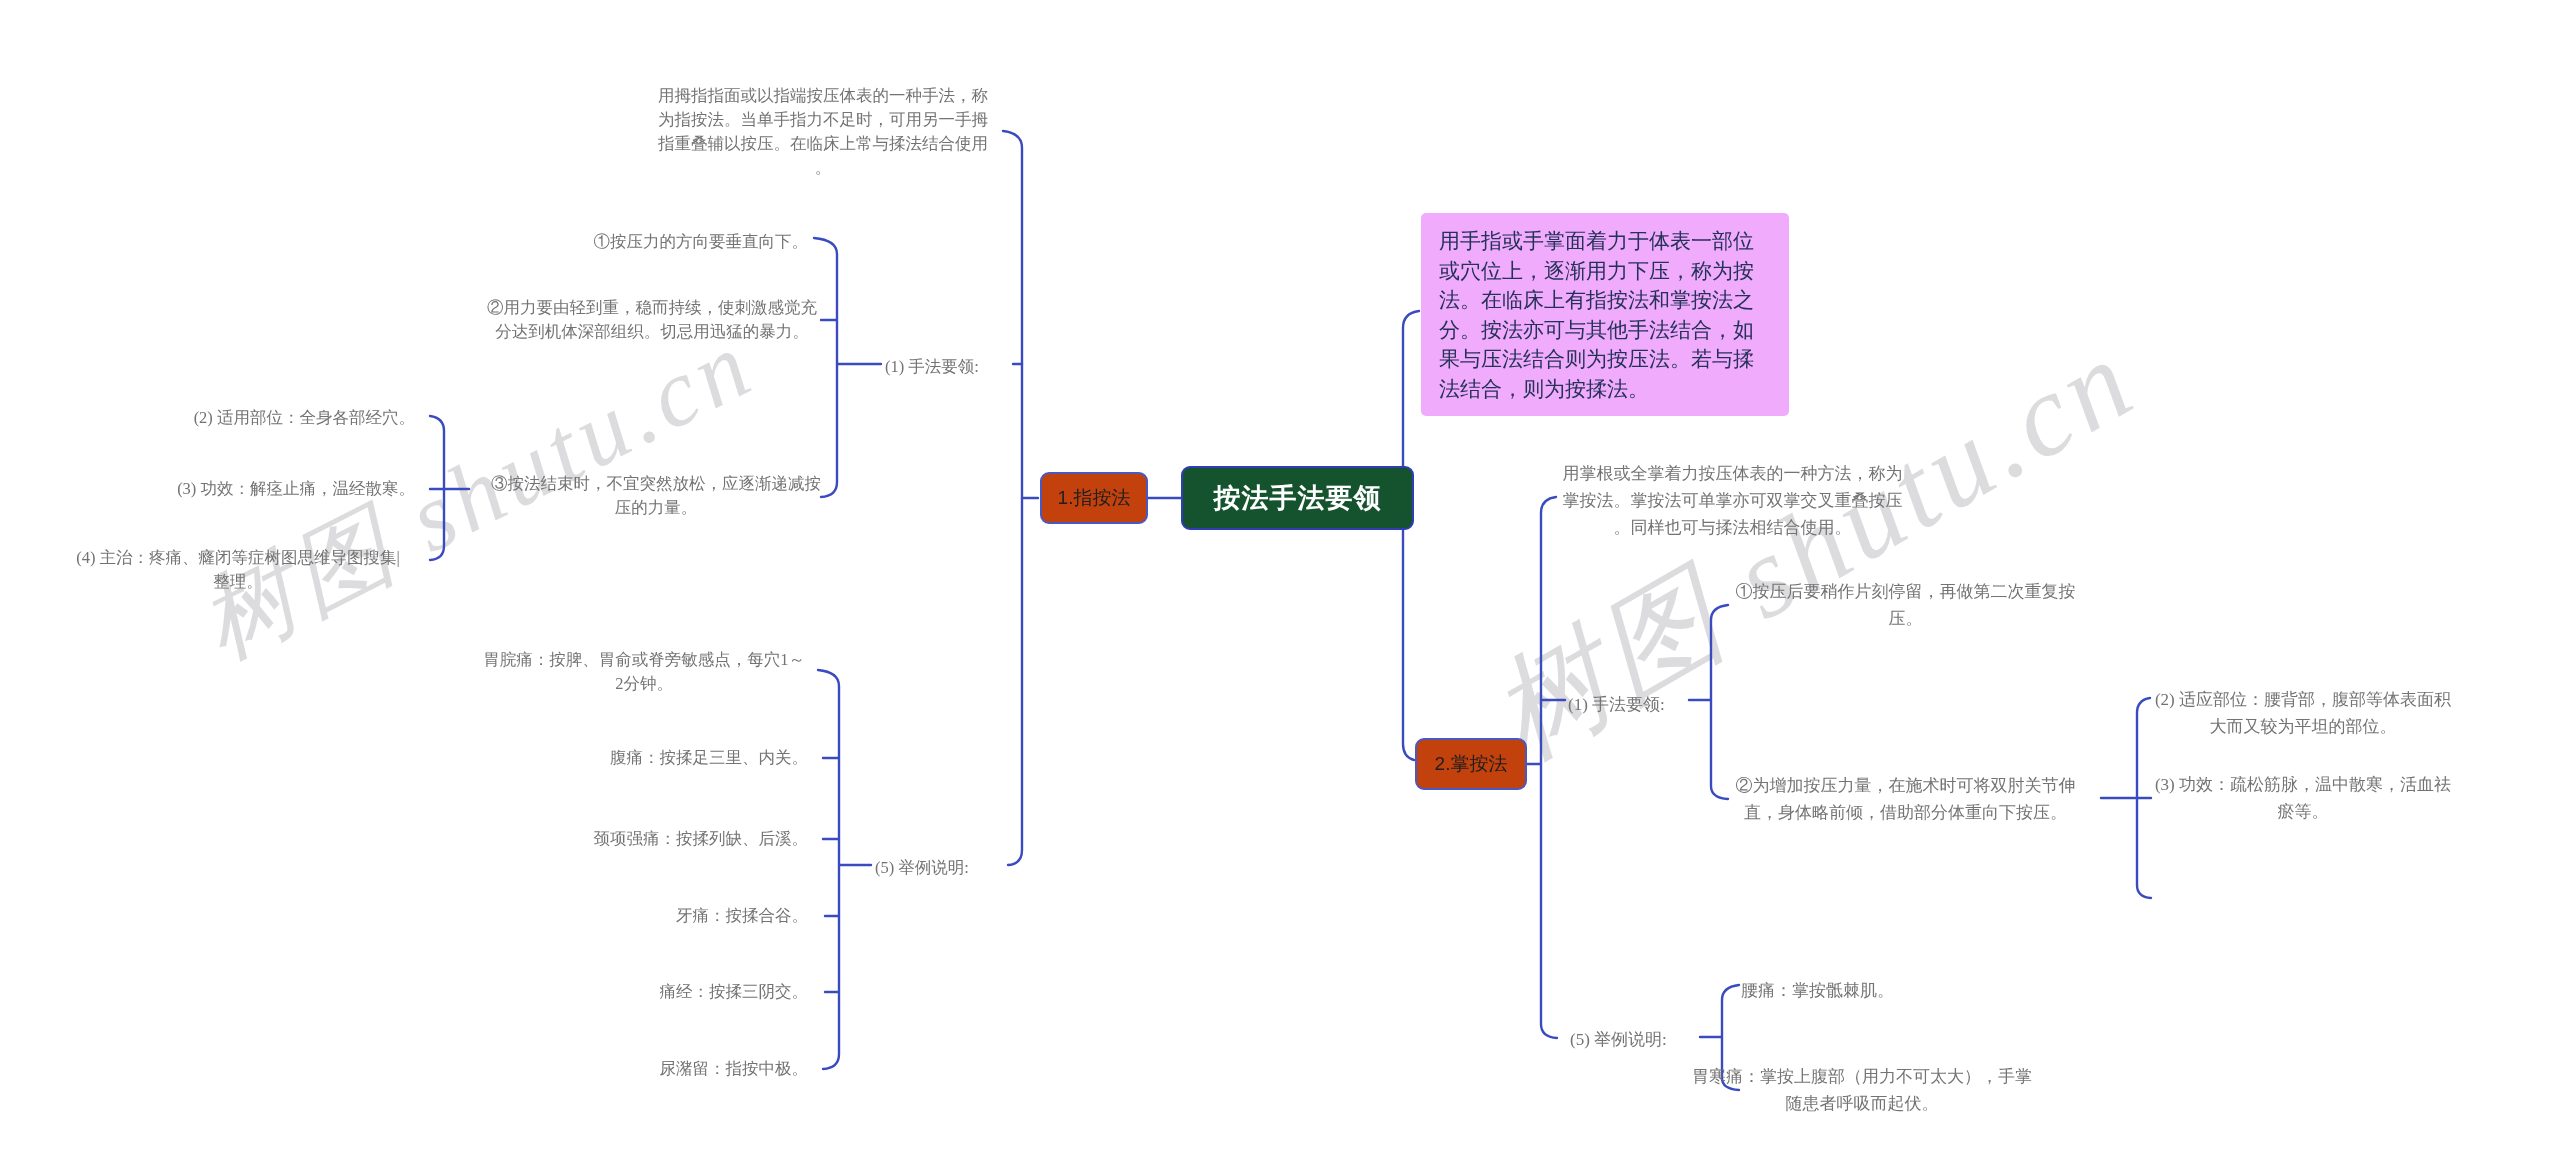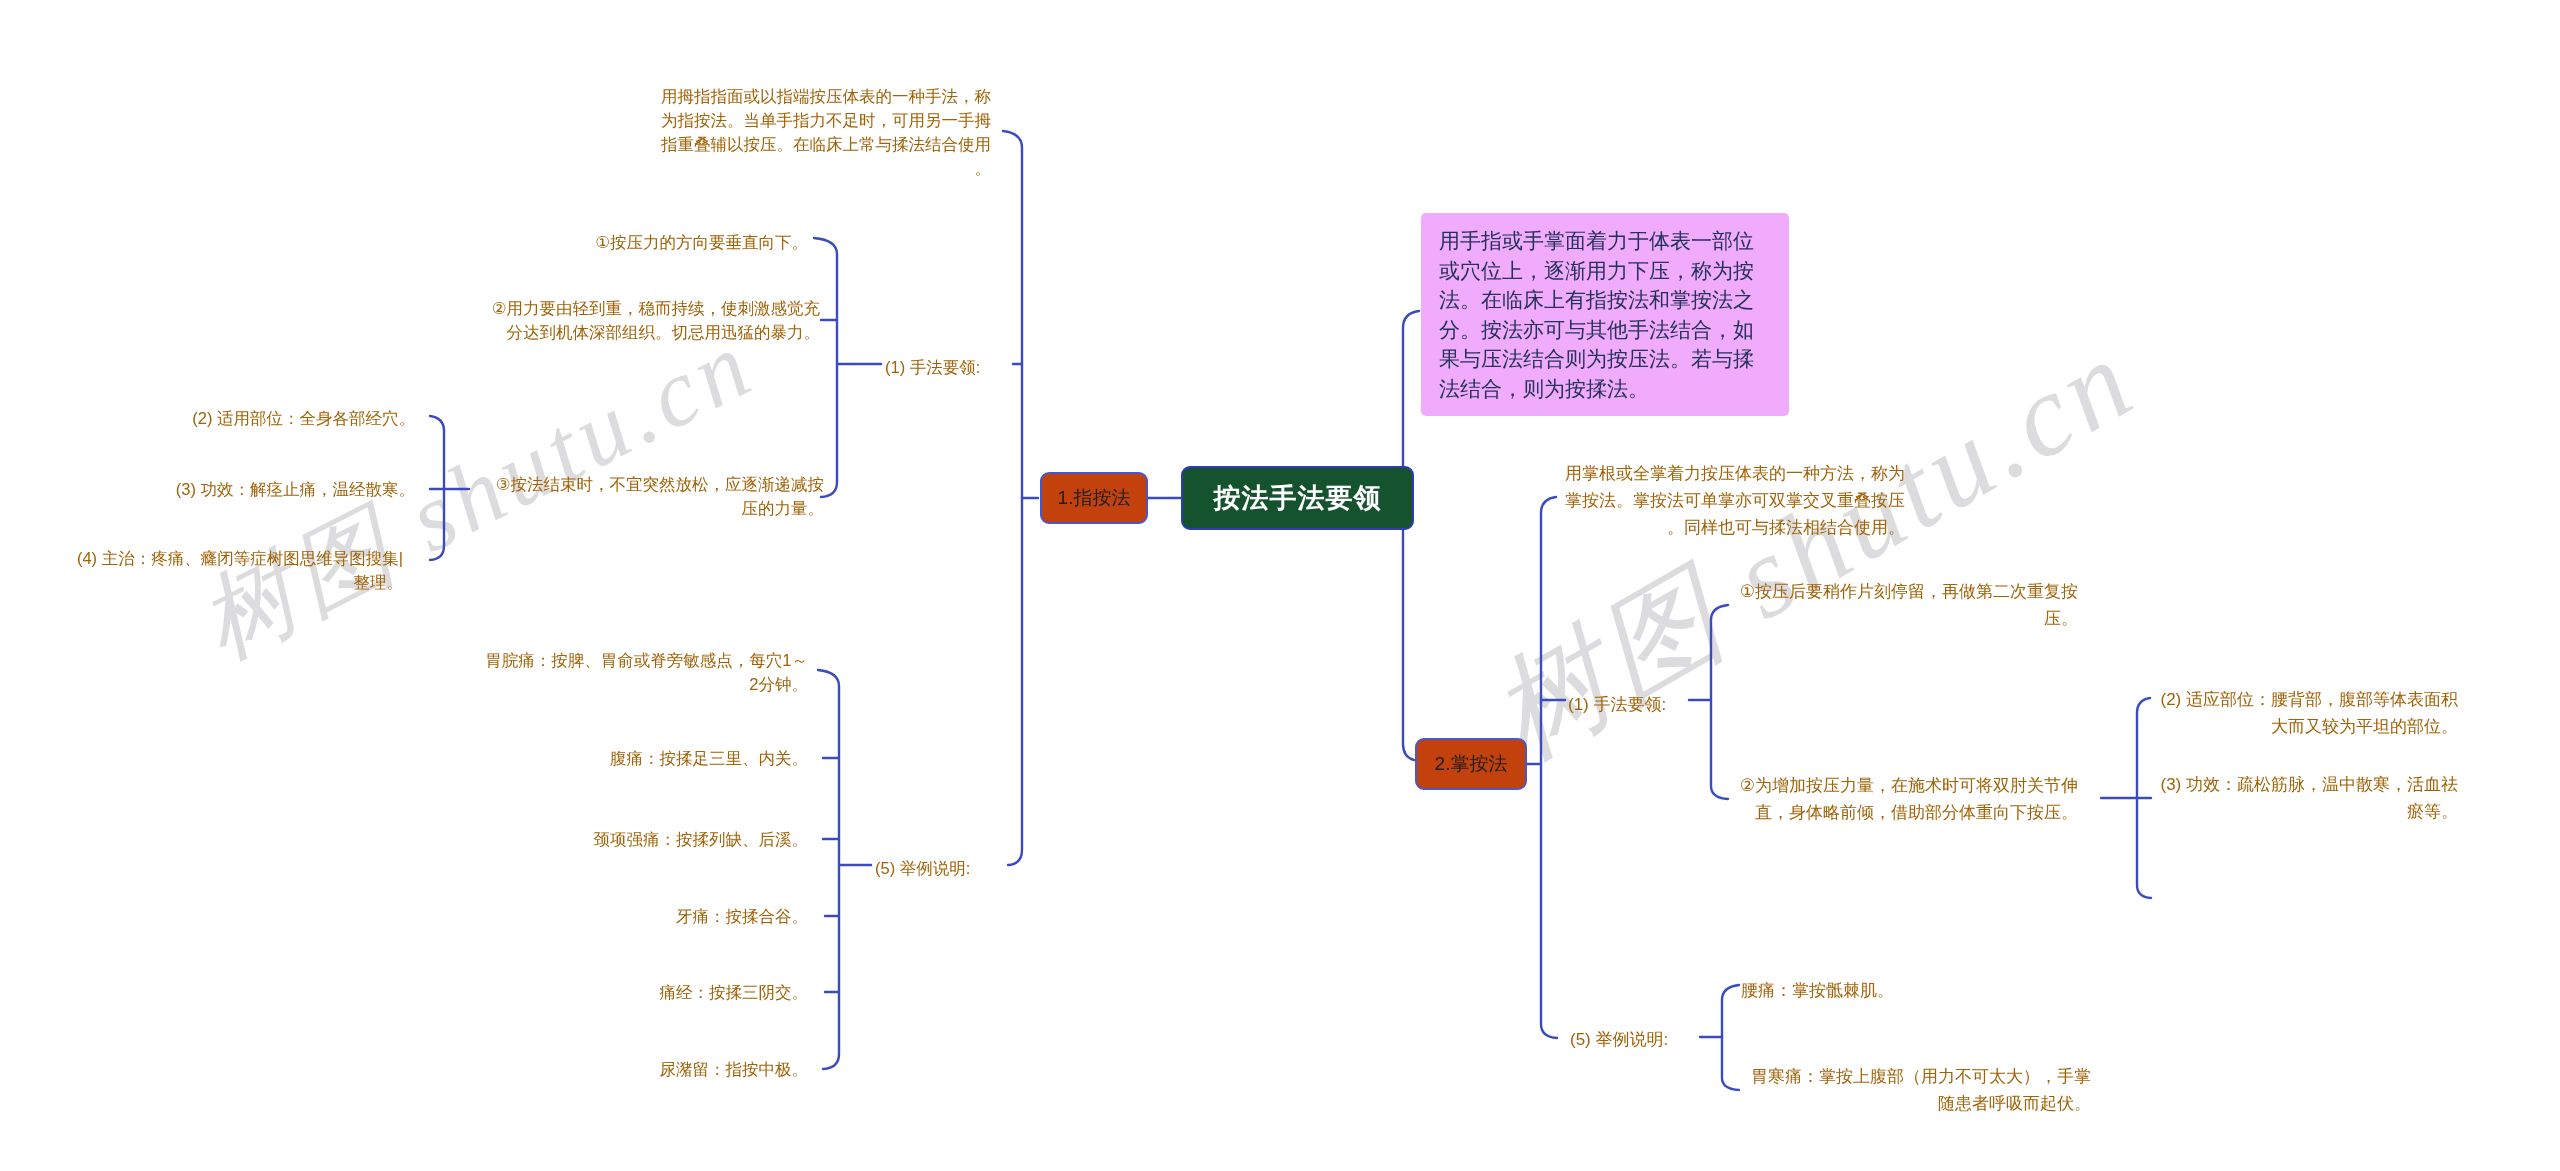--- a/index.html
+++ b/index.html
@@ -12,22 +12,22 @@
     position:absolute;color:rgba(140,140,148,0.30);
     font-family:"Liberation Serif","DejaVu Serif",serif;font-style:italic;
     white-space:nowrap;pointer-events:none;z-index:1;letter-spacing:6px;
   }
   .wm-left{left:175px;top:430px;font-size:96px;transform:rotate(-27deg);}
   .wm-right{left:1455px;top:470px;font-size:116px;transform:rotate(-30deg);}
   
   #wires{position:absolute;left:0;top:0;z-index:2;}
   
   .txt{
-    position:absolute;z-index:3;color:#a16207;text-align:right;
-    line-break:anywhere;word-break:break-all;
+    position:absolute;z-index:3;color:#737373;text-align:center;
+    line-break:anywhere;word-break:break-all;font-family:Liberation Serif, serif;
   }
   .l{font-size:16.5px;line-height:24px;}     
   .r{font-size:17px;line-height:27px;}       
   .one{white-space:nowrap;}
   
   .node{
     position:absolute;z-index:4;display:flex;align-items:center;justify-content:center;
     box-sizing:border-box;border-radius:9px;
   }
   .central{
@@ -109,15 +109,15 @@
 
   <div class="txt r one" style="left:1568px;top:691px;">(1) 手法要领:</div>
   <div class="txt r" style="left:1733px;top:578px;width:345px;">①按压后要稍作片刻停留，再做第二次重复按压。</div>
   <div class="txt r" style="left:1733px;top:772px;width:345px;">②为增加按压力量，在施术时可将双肘关节伸直，身体略前倾，借助部分体重向下按压。</div>
 
   <div class="txt r" style="left:2148px;top:686px;width:310px;">(2) 适应部位：腰背部，腹部等体表面积大而又较为平坦的部位。</div>
   <div class="txt r" style="left:2148px;top:771px;width:310px;">(3) 功效：疏松筋脉，温中散寒，活血祛瘀等。</div>
 
   <div class="txt r one" style="left:1570px;top:1026px;">(5) 举例说明:</div>
   <div class="txt r one" style="left:1741px;top:977px;">腰痛：掌按骶棘肌。</div>
-  <div class="txt r" style="left:1741px;top:1063px;width:350px;">胃寒痛：掌按上腹部（用力不可太大），手掌随患者呼吸而起伏。</div>
+  <div class="txt r" style="left:1687px;top:1063px;width:350px;">胃寒痛：掌按上腹部（用力不可太大），手掌随患者呼吸而起伏。</div>
 
 </div>
 
 </body></html>

